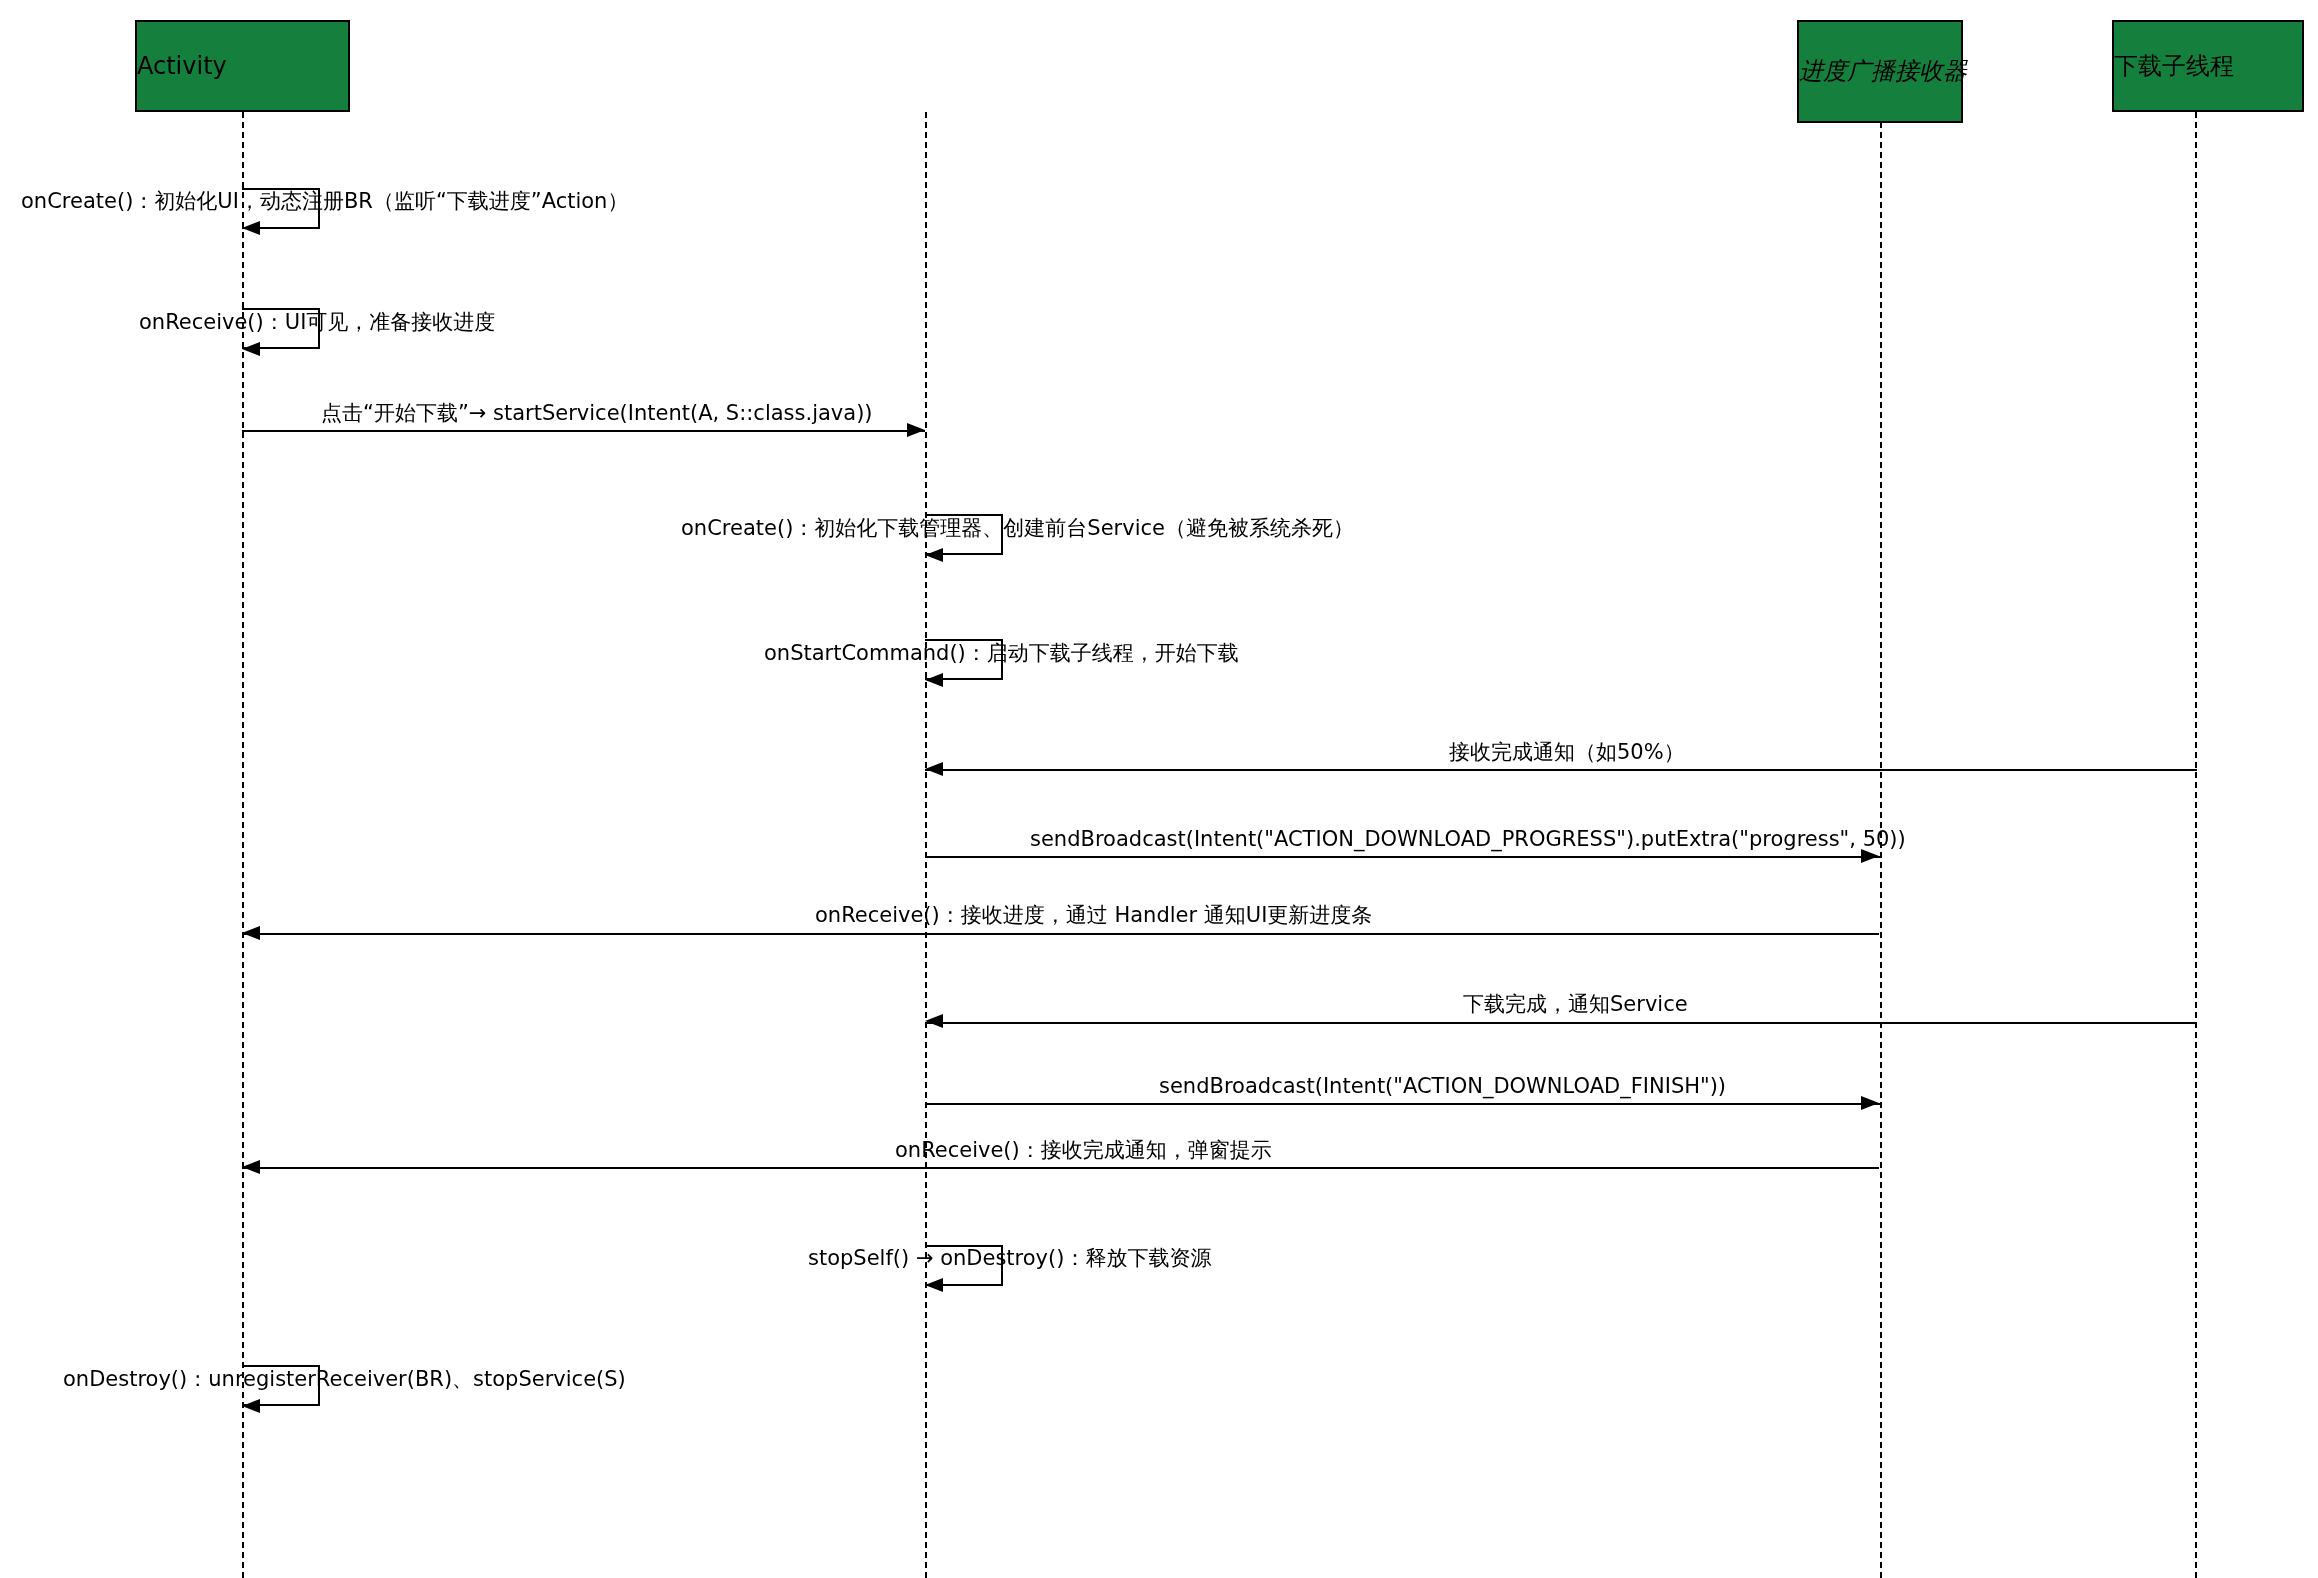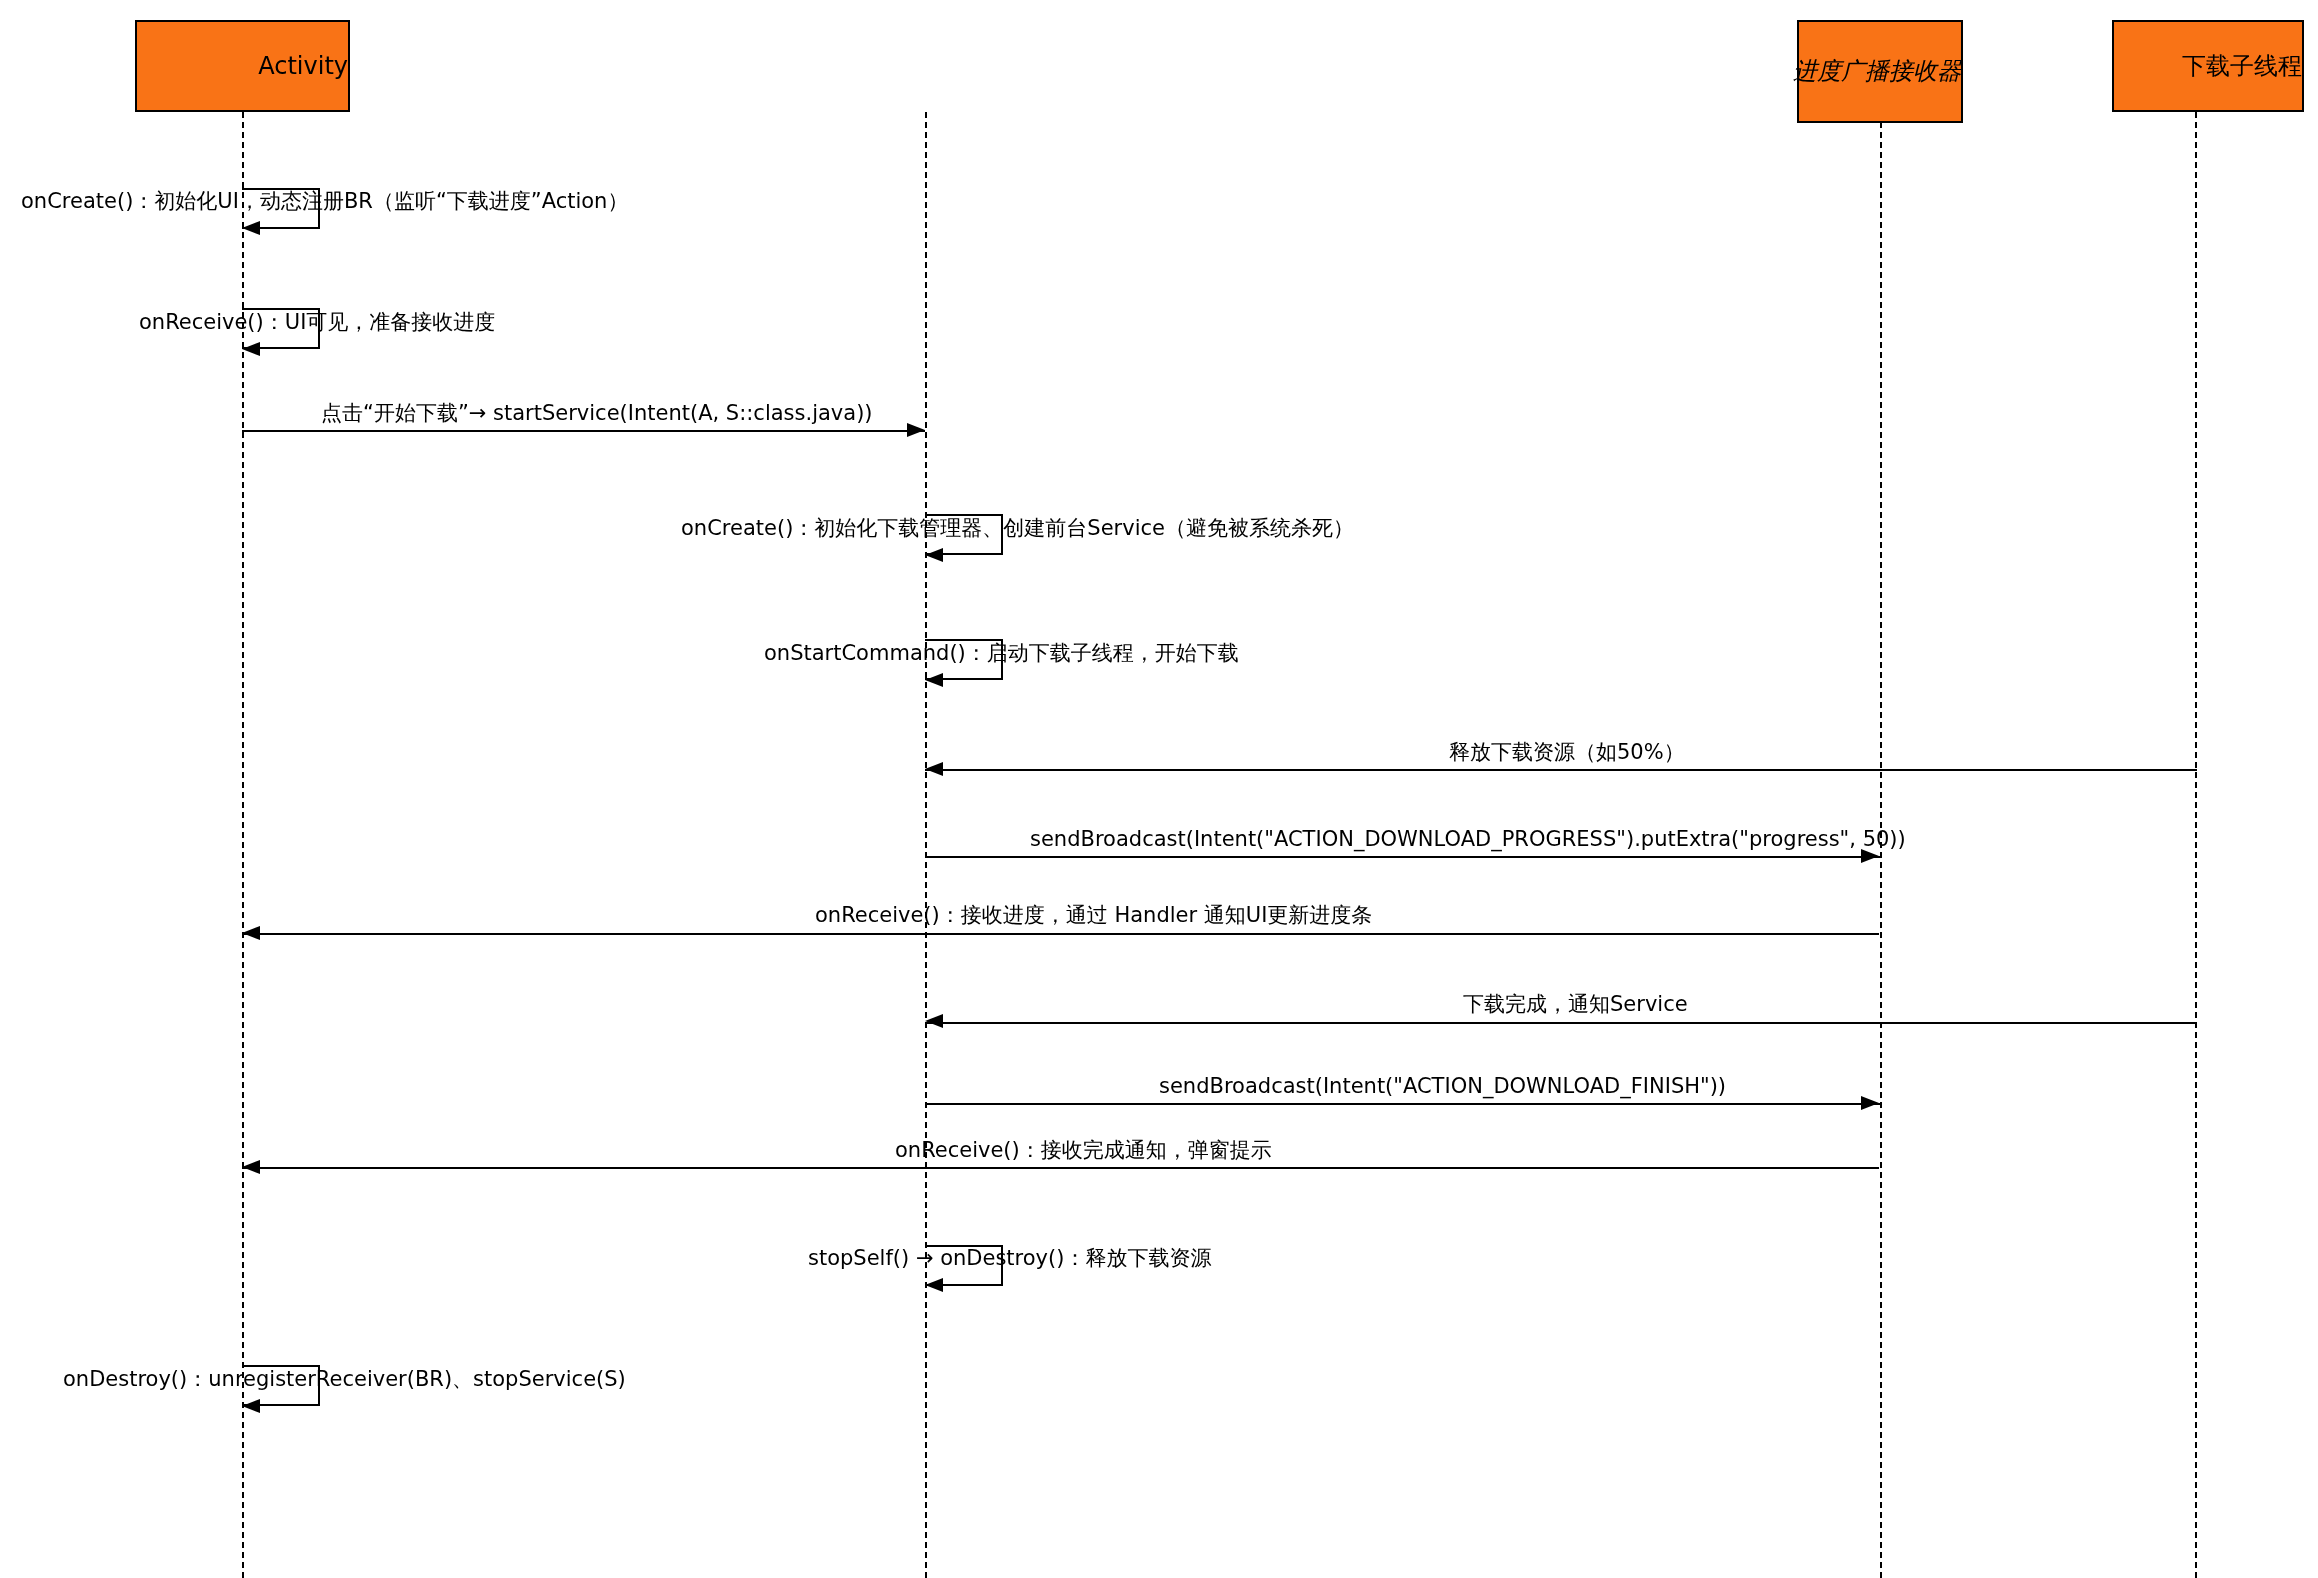--- a/index.html
+++ b/index.html
@@ -12,24 +12,24 @@
     width: 2319px;
     height: 1578px;
     background: #ffffff;
     font-family: "DejaVu Sans", "Liberation Sans", sans-serif;
     overflow: hidden;
   }
   .participant-box {
     position: absolute;
     box-sizing: border-box;
     border: 2.1px solid #000000;
-    background: #f97316;
+    background: #15803d;
     display: flex;
     align-items: center;
-    justify-content: flex-end;
+    justify-content: flex-start;
     font-size: 24px;
     color: #000000;
     line-height: 1.2;
     white-space: nowrap;
     z-index: 5;
   }
   .lifeline {
     position: absolute;
     width: 0;
     border-left: 2.1px dashed #000000;
@@ -109,21 +109,21 @@
   <div class="self-loop" style="left:925px; top:514px; width:78px; height:41px;"></div>
   <div class="arrowhead left" style="left:925px; top:548px;"></div>
   <div class="msg-label" style="left:681px; top:517px;">onCreate()：初始化下载管理器、创建前台Service（避免被系统杀死）</div>
 
   <div class="self-loop" style="left:925px; top:639px; width:78px; height:41px;"></div>
   <div class="arrowhead left" style="left:925px; top:673px;"></div>
   <div class="msg-label" style="left:764px; top:642px;">onStartCommand()：启动下载子线程，开始下载</div>
 
   <div class="msg-line" style="left:925px; top:769px; width:1272px;"></div>
   <div class="arrowhead left" style="left:925px; top:762px;"></div>
-  <div class="msg-label" style="left:1449px; top:741px;">释放下载资源（如50%）</div>
+  <div class="msg-label" style="left:1449px; top:741px;">接收完成通知（如50%）</div>
 
   <div class="msg-line" style="left:925px; top:856px; width:955px;"></div>
   <div class="arrowhead right" style="left:1861px; top:849px;"></div>
   <div class="msg-label" style="left:1030px; top:828px;">sendBroadcast(Intent("ACTION_DOWNLOAD_PROGRESS").putExtra("progress", 50))</div>
 
   <div class="msg-line" style="left:242px; top:933px; width:1637px;"></div>
   <div class="arrowhead left" style="left:242px; top:926px;"></div>
   <div class="msg-label" style="left:815px; top:904px;">onReceive()：接收进度，通过 Handler 通知UI更新进度条</div>
 
   <div class="msg-line" style="left:925px; top:1022px; width:1272px;"></div>

